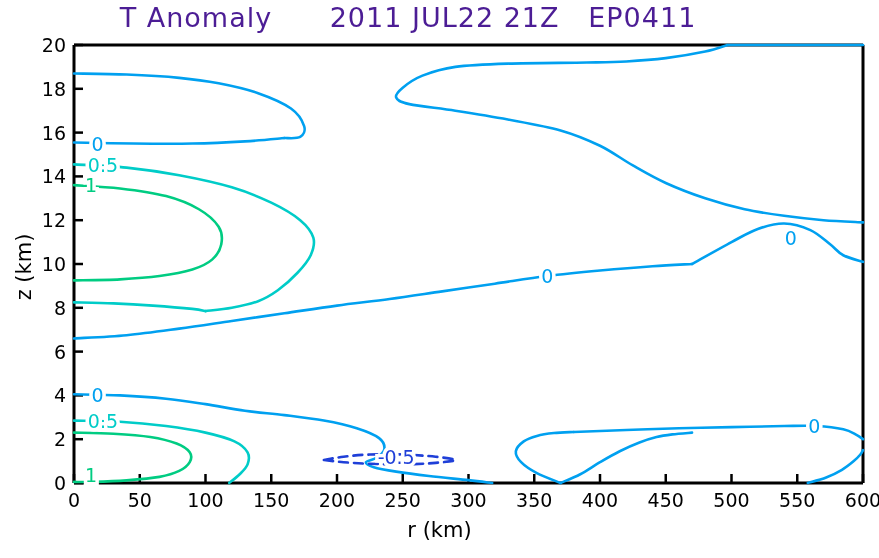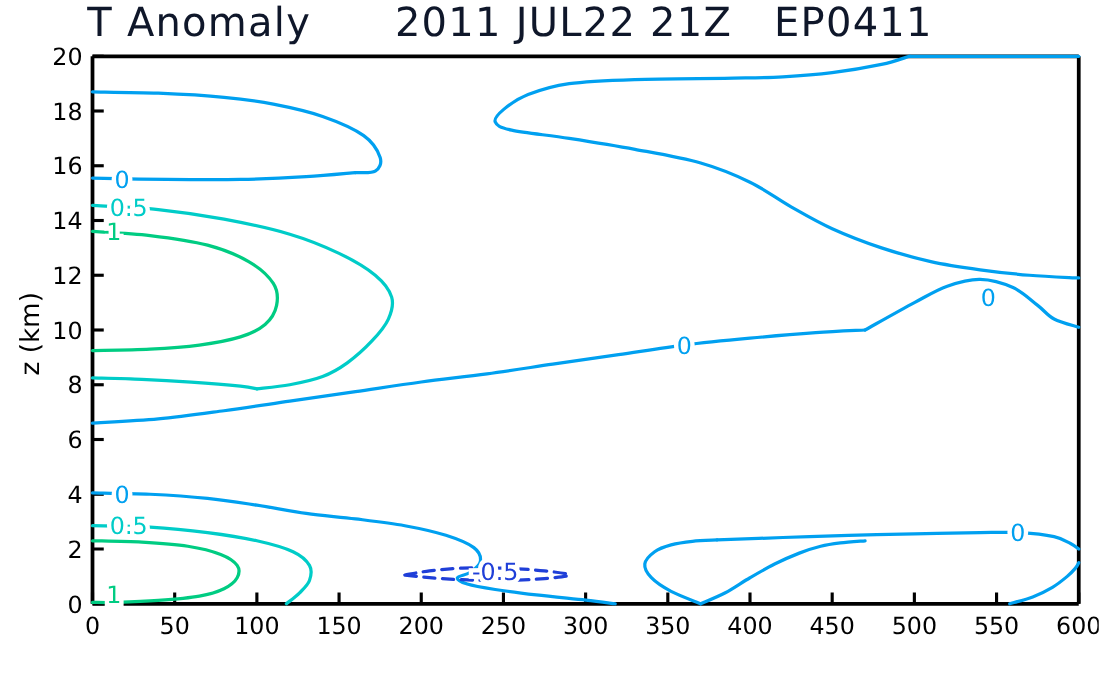--- a/index.html
+++ b/index.html
@@ -3,21 +3,21 @@
 <meta charset="utf-8">
 <style>
   html,body{margin:0;padding:0;background:#ffffff;}
   body{width:879px;height:558px;font-family:"DejaVu Sans",sans-serif;overflow:hidden;}
   #stage{position:relative;width:879px;height:558px;background:#ffffff;}
 
   #title{
     position:absolute; left:0; top:0; width:816px; height:40px;
     text-align:center;
     font-family:"DejaVu Sans",sans-serif;
-    font-size:32px; color:#0f172a; letter-spacing:1px;
+    font-size:27px; color:#4c1d95; letter-spacing:1px;
     white-space:pre;
     line-height:36px;
   }
 
   #plotsvg{position:absolute;left:0;top:0;width:879px;height:558px;}
 
   .axlabel{
     position:absolute; color:#000; font-family:"DejaVu Sans",sans-serif;
     font-size:21px; white-space:nowrap;
   }
@@ -139,15 +139,16 @@
         <text x="102.93" y="427.585" text-anchor="middle" fill="#00ccc8">0.5</text>
         <text x="91.095" y="482.335" text-anchor="middle" stroke="#ffffff" stroke-width="7" fill="#ffffff">1</text>
         <text x="91.095" y="482.335" text-anchor="middle" fill="#00cc82">1</text>
         <text x="396.175" y="463.72" text-anchor="middle" stroke="#ffffff" stroke-width="7" fill="#ffffff">-0.5</text>
         <text x="396.175" y="463.72" text-anchor="middle" fill="#1f3fd8">-0.5</text>
         <text x="814.345" y="433.06" text-anchor="middle" stroke="#ffffff" stroke-width="7" fill="#ffffff">0</text>
         <text x="814.345" y="433.06" text-anchor="middle" fill="#00a0f0">0</text>
       </g>
   </svg>
 
+  <div id="xtitle" class="axlabel">r (km)</div>
   <div id="ytitle" class="axlabel">z (km)</div>
 
 </div>
 
 </body></html>

